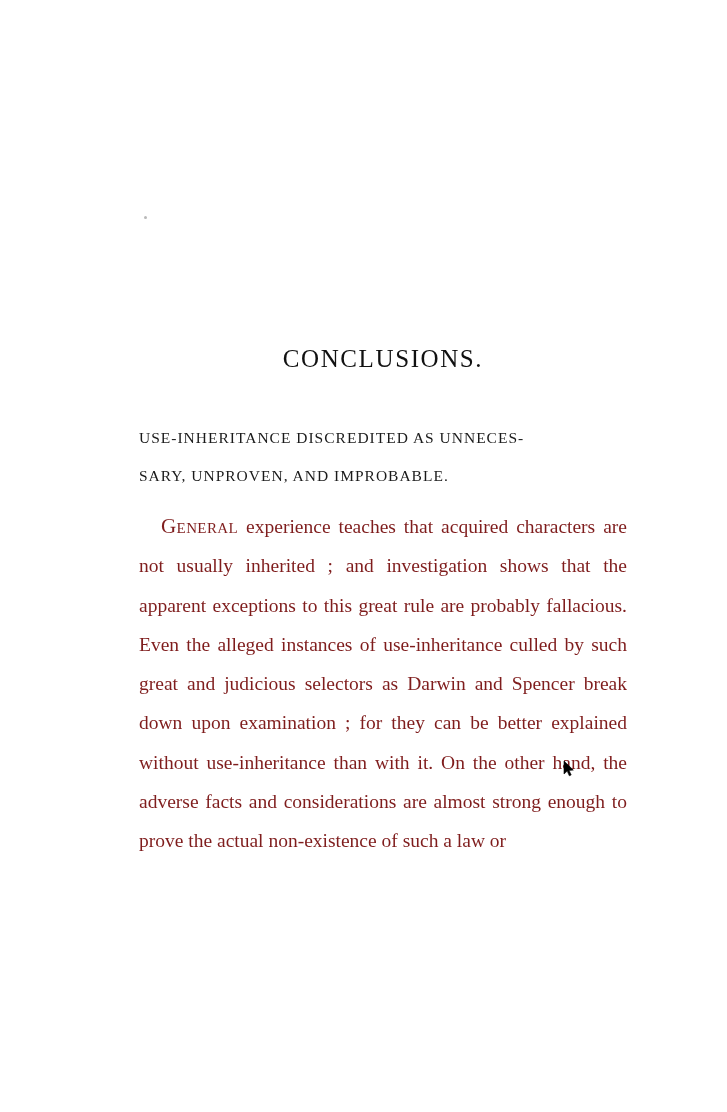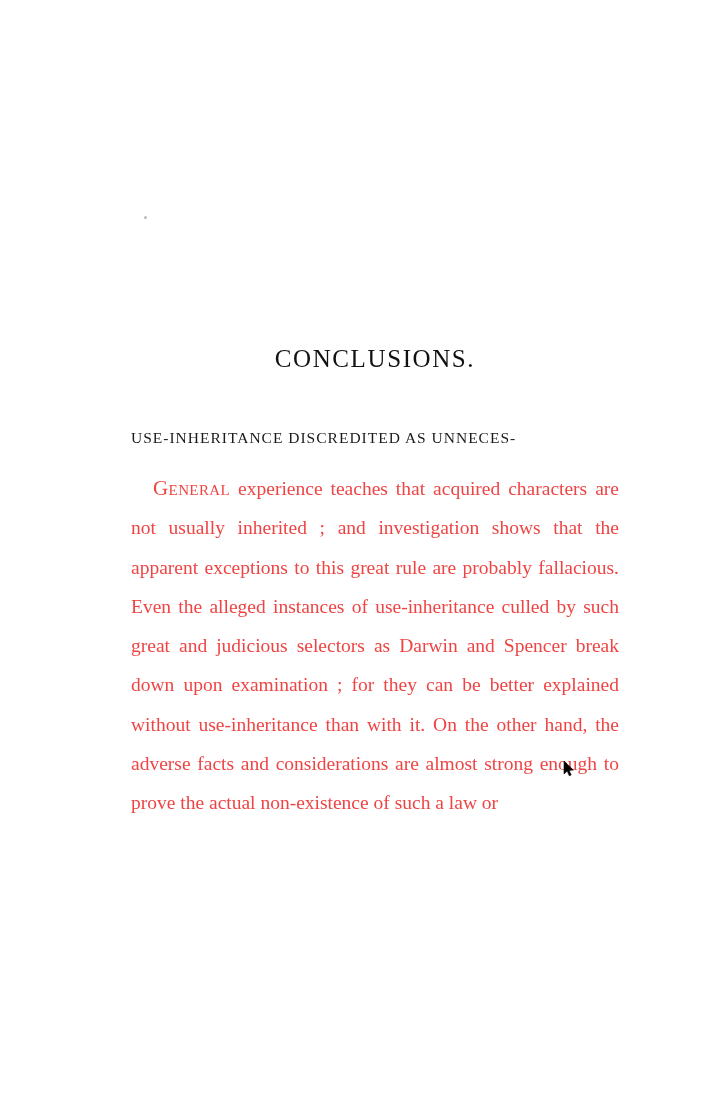--- a/index.html
+++ b/index.html
@@ -30,21 +30,21 @@
     left: 144px;
     top: 216px;
     width: 3px;
     height: 3px;
     background: #b9b9b9;
     border-radius: 50%;
   }
 
   .content {
     position: absolute;
-    left: 131px;
+    left: 139px;
     top: 345px;
     width: 488px;
   }
 
   .chapter-title {
     font-size: 25px;
     letter-spacing: 1.6px;
     text-align: center;
     color: #111;
     margin: 0 0 46px 0;
@@ -62,21 +62,21 @@
     text-transform: uppercase;
   }
   .subtitle .line1 { display: block; }
   .subtitle .line2 { display: block; }
 
   .body-text {
     font-size: 19.5px;
     line-height: 39.3px;
     text-align: justify;
     text-justify: inter-word;
-    color: #ef4444;
+    color: #7f1d1d;
     margin: 0;
     hyphens: manual;
   }
 
   .body-text .indent {
     display: inline-block;
     width: 22px;
   }
 
   .smallcaps {
@@ -100,20 +100,21 @@
 <div class="page">
 
   <div class="speck"></div>
 
   <div class="content">
 
     <h1 class="chapter-title">CONCLUSIONS.</h1>
 
     <div class="subtitle">
       <span class="line1">Use-inheritance discredited as unneces-</span>
+      <span class="line2">sary, unproven, and improbable.</span>
     </div>
 
     <p class="body-text">
       <span class="indent"></span><span class="smallcaps">General</span><span> experience teaches that acquired characters are not usually inherited ; and investigation shows that the apparent exceptions to this great rule are probably fallacious.  Even the alleged instances of use-inheritance culled by such great and judicious selectors as Darwin and Spencer break down upon examination ; for they can be better explained without use-inheritance than with it.  On the other hand, the adverse facts and considerations are almost strong enough to prove the actual non-existence of such a law or</span>
     </p>
 
   </div>
 
   <svg class="cursor" viewBox="0 0 12 18">
     <path d="M1 1 L1 14 L4.2 11.1 L6.3 15.8 L8.2 14.9 L6.1 10.4 L10.3 10.1 Z" fill="#000000" stroke="#000000" stroke-width="0.6"></path>

